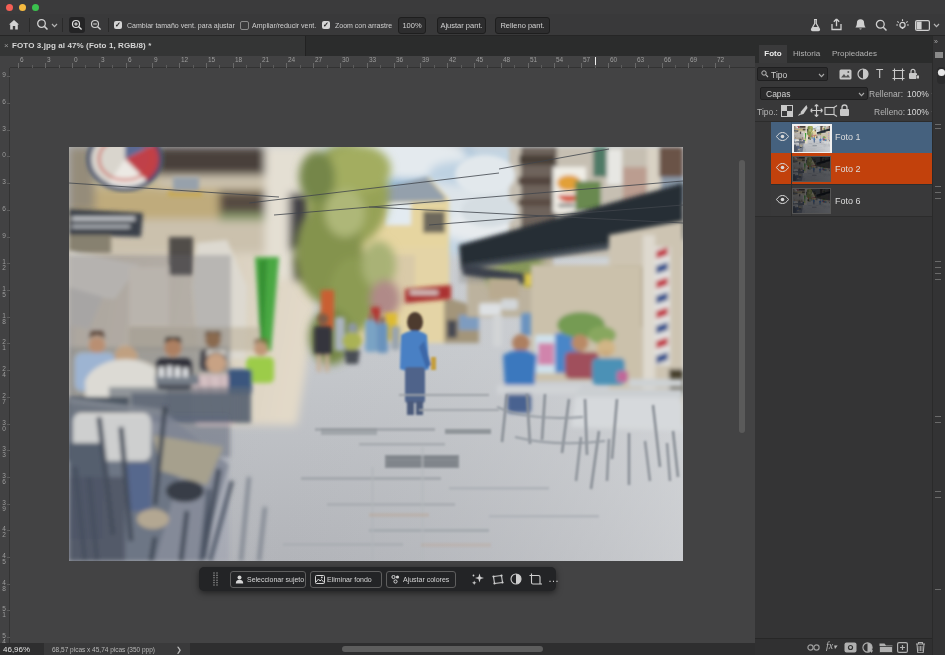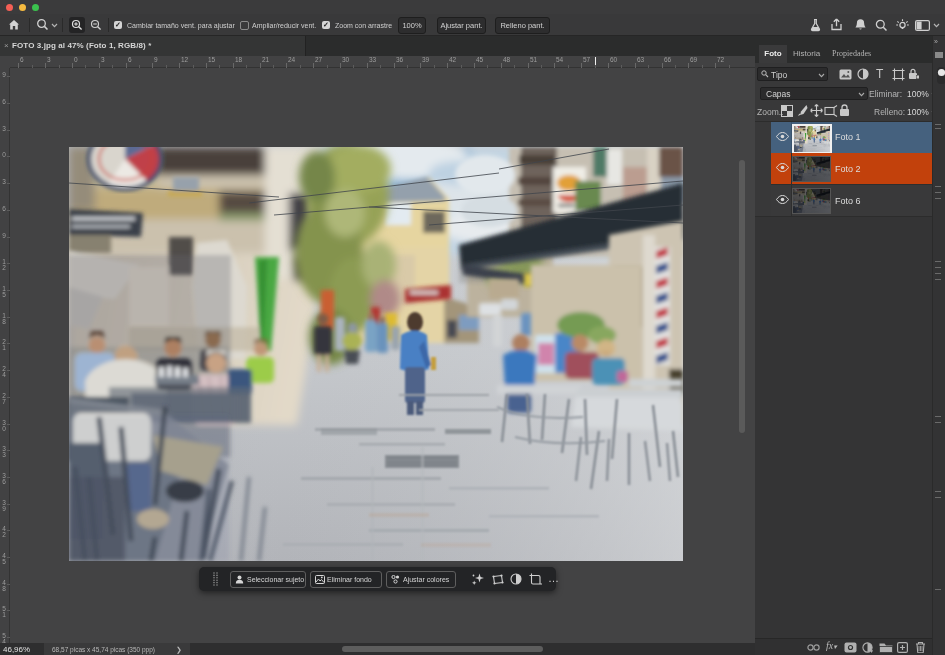--- a/index.html
+++ b/index.html
@@ -617,21 +617,21 @@
       <div class="c">❯</div>
     </div>
 </div>
 <div id="hsb"></div>
 
 <div id="dock">
   <div id="dtop"></div>
   <div id="dtabs">
     <div class="dtab" id="dtab-capas">Foto</div>
     <div class="dtab" style="left:38px;">Historia</div>
-    <div class="dtab" style="left:77px;font-family:Liberation Serif, serif;">Propiedades</div>
+    <div class="dtab" style="left:77px;">Propiedades</div>
   </div>
   <div id="dbody">
   <div class="fld" style="left:2px;top:31px;width:71px;height:14px;"></div>
   <svg class="abs" style="left:6px;top:34px;" width="8" height="8" viewBox="0 0 8 8">
         <circle cx="3" cy="3" r="2.2" fill="none" stroke="#bbb" stroke-width="1"></circle>
         <line x1="4.7" y1="4.7" x2="7" y2="7" stroke="#bbb" stroke-width="1.1"></line>
       </svg>
   <div class="plbl" style="left:16px;top:34px;color:#cfcfcf;">Tipo</div>
   <svg class="abs" style="left:63px;top:37px;" width="7" height="5" viewBox="0 0 7 5">
         <path d="M1 1 L3.5 3.6 L6 1" fill="none" stroke="#aaa" stroke-width="1.1"></path>
@@ -653,26 +653,26 @@
         <rect x="1" y="5" width="8" height="6" rx="1" fill="#c9c9c9"></rect>
         <path d="M3 5 V3.4 a2 2 0 0 1 4 0 V5" fill="none" stroke="#c9c9c9" stroke-width="1.2"></path>
         <rect x="8" y="7" width="3.5" height="4" fill="#383839"></rect>
         <rect x="8.5" y="7.5" width="2.5" height="3" fill="#c9c9c9"></rect>
       </svg>
   <div class="fld" style="left:5px;top:51px;width:108px;height:13px;"></div>
   <div class="plbl" style="left:11px;top:53px;color:#d2d2d2;">Capas</div>
   <svg class="abs" style="left:103px;top:56px;" width="7" height="5" viewBox="0 0 7 5">
         <path d="M1 1 L3.5 3.6 L6 1" fill="none" stroke="#aaa" stroke-width="1.1"></path>
       </svg>
-  <div class="plbl" style="left:114px;top:53px;">Eliminar:</div>
+  <div class="plbl" style="left:114px;top:53px;">Rellenar:</div>
   <div class="plbl" style="left:152px;top:53px;color:#d8d8d8;">100%</div>
   <svg class="abs" style="left:176px;top:56px;" width="7" height="5" viewBox="0 0 7 5">
         <path d="M1 1 L3.5 3.6 L6 1" fill="none" stroke="#aaa" stroke-width="1.1"></path>
       </svg>
-  <div class="plbl" style="left:2px;top:71px;">Zoom.:</div>
+  <div class="plbl" style="left:2px;top:71px;">Tipo.:</div>
   <svg class="abs" style="left:26px;top:69px;" width="12" height="12" viewBox="0 0 12 12">
         <rect x="0.5" y="0.5" width="11" height="11" fill="none" stroke="#c9c9c9" stroke-width="1"></rect>
         <rect x="1" y="1" width="5" height="5" fill="#c9c9c9"></rect>
         <rect x="6" y="6" width="5" height="5" fill="#c9c9c9"></rect>
       </svg>
   <svg class="abs" style="left:41px;top:68px;" width="12" height="13" viewBox="0 0 12 13">
         <path d="M10.5 1 L5 7.5 L4 11 L7.5 10 L11.5 4 Z" fill="#c9c9c9"></path>
         <path d="M2 12 L4.5 10.8 L3.4 9.6 Z" fill="#c9c9c9"></path>
       </svg>
   <svg class="abs" style="left:55px;top:68px;" width="13" height="13" viewBox="0 0 13 13">

